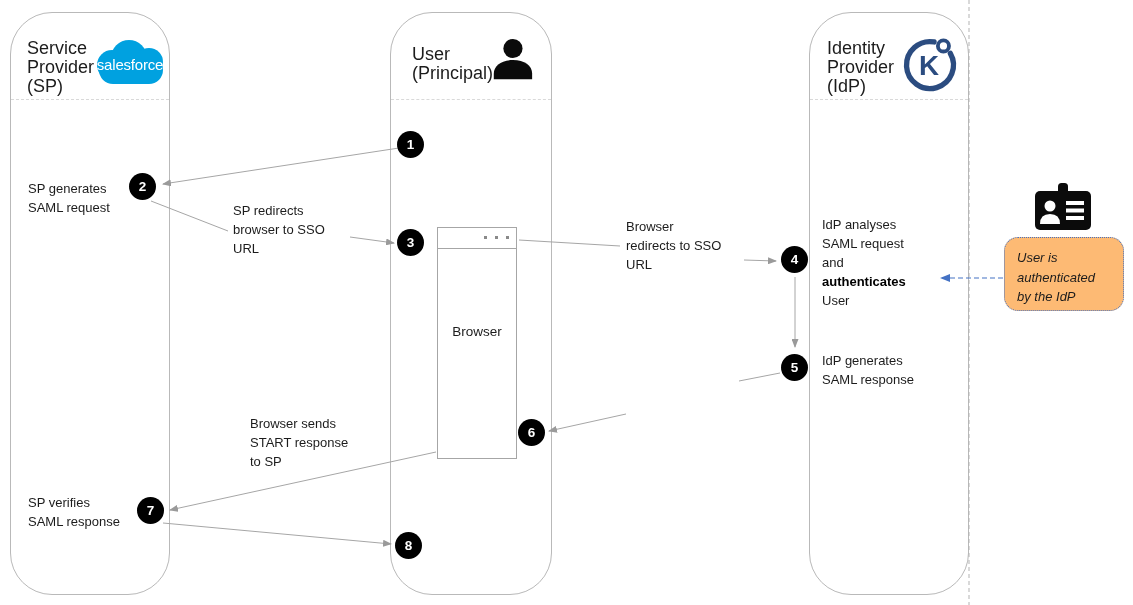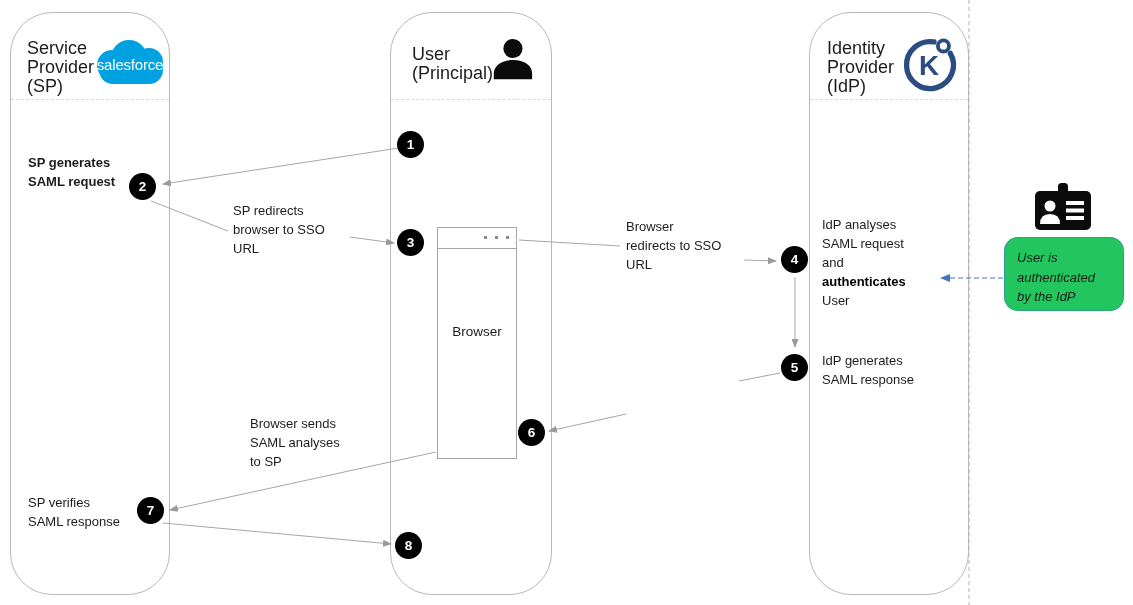--- a/index.html
+++ b/index.html
@@ -37,21 +37,21 @@
   .sf-logo .base{position:absolute;background:#00a1e0;border-radius:16px;}
   .sf-text{
     position:absolute;left:0;right:0;top:19px;text-align:center;color:#fff;
     font-size:15px;letter-spacing:-0.2px;z-index:2;
   }
   
   .note-box{
     position:absolute;left:1004px;top:237px;width:120px;height:74px;
     border:1.6px dotted #4472c4;border-radius:14px;box-sizing:border-box;
     padding:10px 6px 6px 12px;font-size:13px;line-height:19.5px;font-style:italic;
-    white-space:pre-line;color:#1c1c1c;background:#22c55e;z-index:2;
+    white-space:pre-line;color:#1c1c1c;background:#fdba74;z-index:2;
   }
 </style>
 </head>
 <body>
 
 <div id="stage">
 
   <div class="lane" style="left:10px;width:160px;">
     <div class="lane-divider"></div>
     <div class="lane-title" style="left:16px;top:26px;">Service
@@ -127,21 +127,21 @@
   <div class="stepnum" style="left:397px;top:131px;">1</div>
   <div class="stepnum" style="left:129px;top:173px;">2</div>
   <div class="stepnum" style="left:397px;top:229px;">3</div>
   <div class="stepnum" style="left:781px;top:246px;">4</div>
   <div class="stepnum" style="left:781px;top:354px;">5</div>
   <div class="stepnum" style="left:518px;top:419px;">6</div>
   <div class="stepnum" style="left:137px;top:497px;">7</div>
   <div class="stepnum" style="left:395px;top:532px;">8</div>
 
 
-  <div class="lbl" style="left:28px;top:153px;font-weight:bold;">SP generates
+  <div class="lbl" style="left:28px;top:179px;">SP generates
 SAML request</div>
 
   <div class="lbl" style="left:233px;top:201px;">SP redirects
 browser to SSO
 URL</div>
 
   <div class="lbl" style="left:626px;top:217px;">Browser
 redirects to SSO
 URL</div>
 
@@ -149,21 +149,21 @@
 SAML request
 and
 </span><b>authenticates</b><span>
 User</span></div>
 
   <div class="lbl" style="left:822px;top:351px;">IdP generates
 SAML response</div>
 
 
   <div class="lbl" style="left:250px;top:414px;">Browser sends
-SAML analyses
+START response
 to SP</div>
 
   <div class="lbl" style="left:28px;top:493px;">SP verifies
 SAML response</div>
 
 
   <svg style="position:absolute;left:1033px;top:182px;z-index:2;" width="60" height="50" viewBox="0 0 60 50">
     <rect x="25" y="1" width="10" height="14" rx="3.5" fill="#0b0b0b"></rect>
     <rect x="2" y="9" width="56" height="39" rx="5" fill="#0b0b0b"></rect>
     <circle cx="17" cy="24" r="5.5" fill="#fff"></circle>

